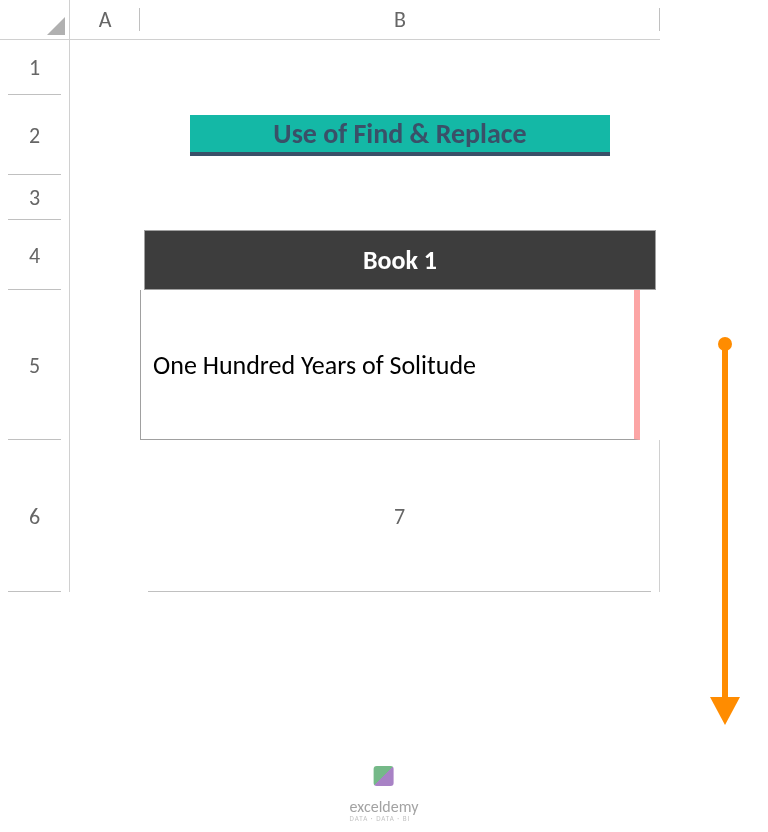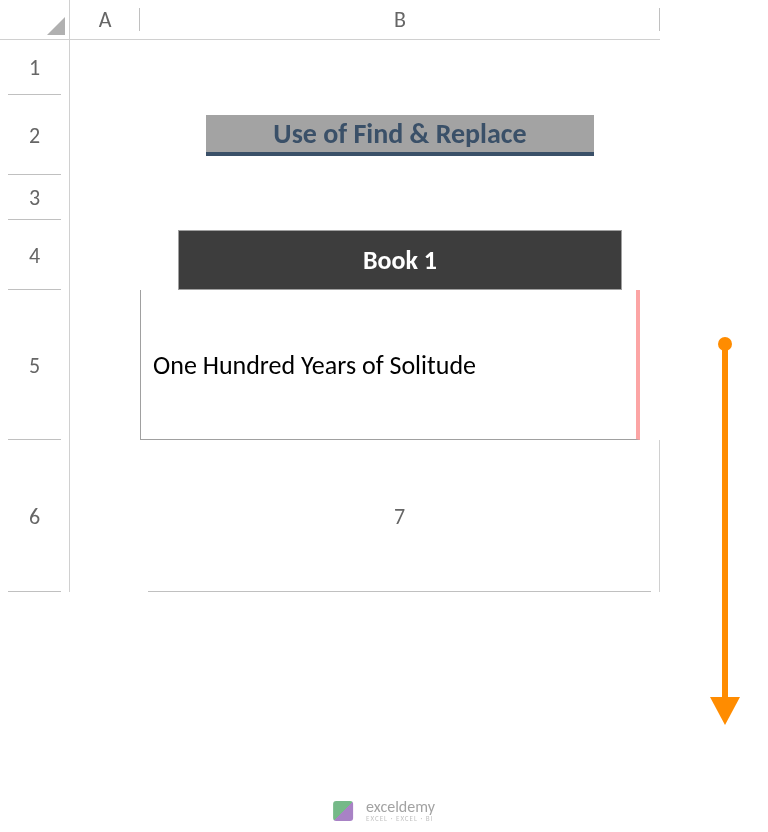--- a/index.html
+++ b/index.html
@@ -80,54 +80,54 @@
     }
     .cell {
       background: #ffffff;
     }
     .title-cell {
       display: flex;
       align-items: center;
       justify-content: center;
     }
     .title-box {
-      background: #a3a3a3;
+      background: #14b8a6;
       color: #3a5068;
       font-weight: bold;
       font-size: 28px;
       padding: 1px 30px;
       border-bottom: 4px solid #3a5068;
-      width: 388px;
+      width: 420px;
       text-align: center;
     }
     .table-header-cell {
       display: flex;
       align-items: center;
       justify-content: center;
     }
     .table-header-box {
       background: #3d3d3d;
       color: #ffffff;
       font-weight: bold;
       font-size: 26px;
-      width: 444px;
+      width: 512px;
       height: 60px;
       display: flex;
       align-items: center;
       justify-content: center;
       border: 1px solid #a0a0a0;
       margin-top: 10px;
     }
     .data-cell {
       display: flex;
       align-items: center;
     }
     .data-box {
       border-left: 1px solid #a0a0a0;
-      border-right: 4px solid #fca5a5;
+      border-right: 6px solid #fca5a5;
       border-bottom: 1px solid #a0a0a0;
       width: 500px;
       height: 100%;
       display: flex;
       align-items: center;
       padding-left: 12px;
       font-size: 26px;
       color: #000;
       margin-left: 0;
     }
@@ -162,20 +162,21 @@
     }
     .watermark {
       position: absolute;
       bottom: 10px;
       left: 50%;
       transform: translateX(-50%);
       display: flex;
       align-items: center;
       gap: 13px;
       opacity: 0.6;
+      flex-direction: column;
     }
     .watermark-icon {
       width: 20px;
       height: 20px;
       background: linear-gradient(135deg, #1a8c3a 50%, #7030a0 50%);
       border-radius: 3px;
     }
     .watermark-text {
       display: flex;
       flex-direction: column;
@@ -232,15 +233,15 @@
   <div class="row-header">7</div>
   <div class="cell"></div>
 </div>
 
 <div class="arrow-down"></div>
 
 <div class="watermark">
   <div class="watermark-icon"></div>
   <div class="watermark-text">
     <span class="watermark-main">exceldemy</span>
-    <span class="watermark-sub">EXCEL · EXCEL · BI</span>
+    <span class="watermark-sub">DATA · DATA · BI</span>
   </div>
 </div>
 
 </body></html>

